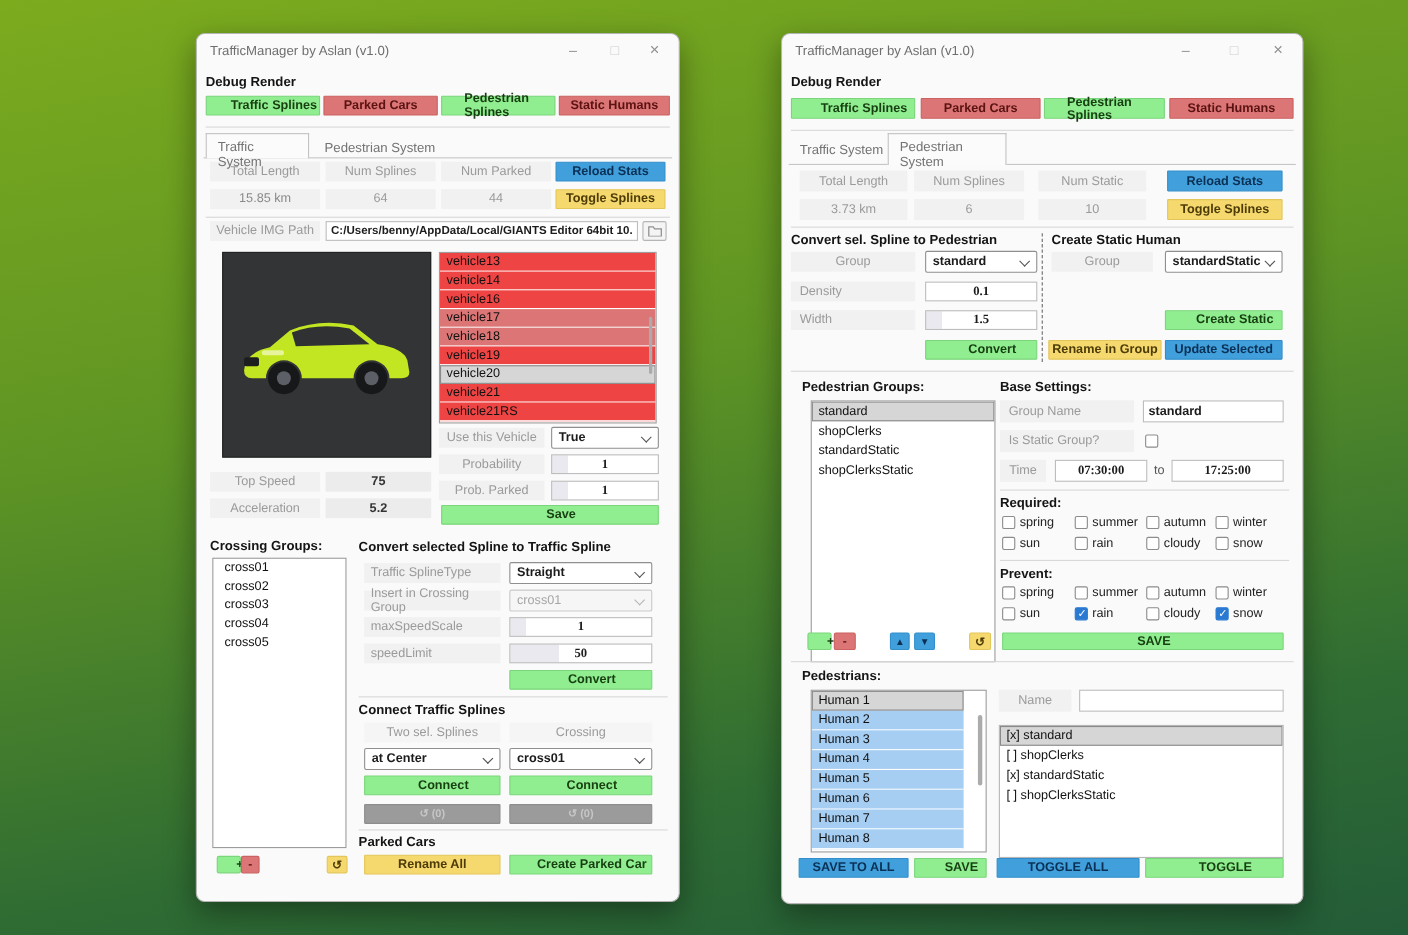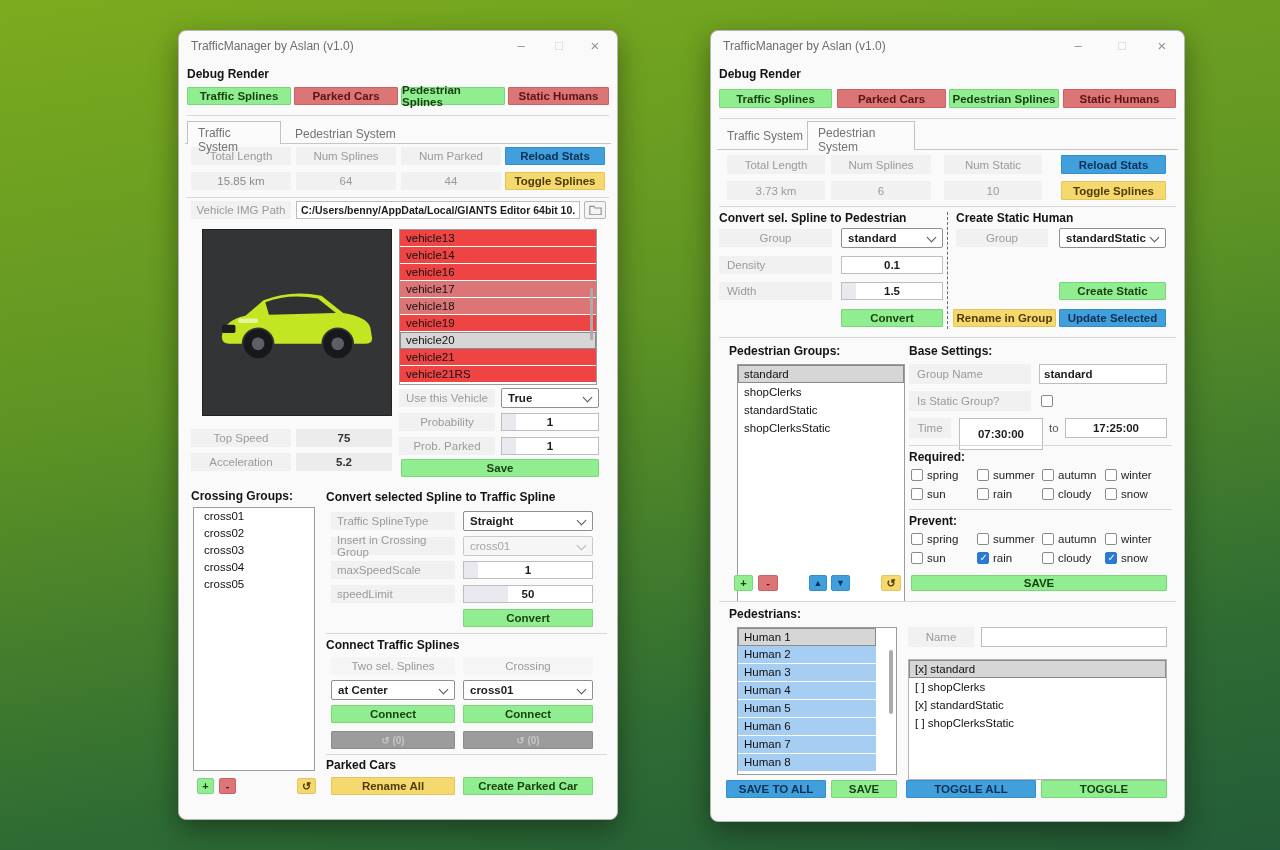--- a/index.html
+++ b/index.html
@@ -9,33 +9,33 @@
   .window{position:absolute;background:#fafafa;border:1px solid #b5b5b5;border-radius:8px;
     box-shadow:0 10px 28px rgba(0,0,0,.38);}
   .titlebar{position:absolute;left:0;top:0;right:0;height:30px;}
   .title{position:absolute;left:12px;top:8px;font-size:12px;color:#6e6e6e;}
   .ctl{position:absolute;top:7px;width:20px;height:16px;text-align:center;font-size:13px;
     color:#8f8f8f;line-height:16px;}
   .ctl.faint{color:#cfcfcf;}
   .sect{position:absolute;font-size:12px;font-weight:bold;color:#141414;}
   .btn{position:absolute;display:flex;align-items:center;justify-content:center;height:18px;
     box-sizing:border-box;font-size:11.5px;font-weight:600;border-radius:1px;cursor:default;}
-  .green{background:#90ee90;border:1px solid #7bd57b;color:#173f12;}
+  .green{background:#90ee90;border:1px solid #7bd57b;color:#173f12;padding-left:20px;}
   .red{background:#dc7676;border:1px solid #cb6161;color:#5a1212;}
   .blue{background:#41a0dc;border:1px solid #338fcb;color:#0a3055;}
   .yellow{background:#f6d96e;border:1px solid #e3c65a;color:#4d3c08;}
   .grayed{background:#9b9b9b;border:1px solid #8d8d8d;color:#c6c6c6;font-size:10px;}
   .sq{position:absolute;display:flex;align-items:center;justify-content:center;height:16px;
     box-sizing:border-box;font-size:11px;font-weight:bold;border-radius:2px;}
   .glab{position:absolute;background:#f1f1f1;color:#9a9a9a;font-size:11.5px;height:18px;
     display:flex;align-items:center;justify-content:center;box-sizing:border-box;}
   .vbox{position:absolute;background:#ececec;color:#333;font-size:11.5px;font-weight:600;height:18px;
     display:flex;align-items:center;justify-content:center;box-sizing:border-box;}
   .field{position:absolute;background:#fff;border:1px solid #bdbdbd;color:#1c1c1c;font-size:11.5px;
-    font-weight:600;height:18px;display:flex;align-items:center;justify-content:center;box-sizing:border-box;}
+    font-weight:600;height:18px;display:flex;align-items:center;justify-content:center;box-sizing:border-box;font-family:Liberation Serif, serif;}
   .field.num{background:linear-gradient(to right,#e9e9ef 0,#e9e9ef 14px,#fff 14px);}
   .tinput{position:absolute;background:#fff;border:1px solid #bdbdbd;color:#1c1c1c;
     font-family:"Liberation Sans",sans-serif;font-size:10.5px;font-weight:600;height:18px;
     box-sizing:border-box;padding:0 4px;outline:none;}
   .select{position:absolute;background:#fff;border:1px solid #8f8f8f;border-radius:2px;height:20px;
     box-sizing:border-box;font-size:11.5px;font-weight:600;color:#1c1c1c;display:flex;
     align-items:center;padding:0 16px 0 6px;}
   .select .chev{position:absolute;right:7px;top:5px;width:6px;height:6px;
     border-right:1.6px solid #555;border-bottom:1.6px solid #555;transform:rotate(45deg);}
   .select.disabled{background:#f6f6f6;border-color:#c9c9c9;color:#a6a6a6;font-weight:normal;}
@@ -264,21 +264,21 @@
     <div class="li" style="height:18px;line-height:18px">standardStatic</div>
     <div class="li" style="height:18px;line-height:18px">shopClerksStatic</div>
   </div>
 
   <div class="sect" style="left:198px;top:313px">Base Settings:</div>
   <div class="glab" style="left:198px;top:333px;width:122px;height:20px;justify-content:flex-start;padding-left:8px">Group Name</div>
   <input class="tinput" style="left: 328px; top: 333px; width: 128px; height: 20px; font-size: 11.5px;" value="standard">
   <div class="glab" style="left:198px;top:360px;width:122px;height:20px;justify-content:flex-start;padding-left:8px">Is Static Group?</div>
   <span class="cb" style="position:absolute;left:330px;top:364px"></span>
   <div class="glab" style="left:198px;top:387px;width:42px;height:20px">Time</div>
-  <div class="field" style="left:248px;top:387px;width:84px;height:32px">07:30:00</div>
+  <div class="field" style="left:248px;top:387px;width:84px;height:20px">07:30:00</div>
   <span style="position:absolute;left:338px;top:391px;font-size:11.5px;color:#555">to</span>
   <div class="field" style="left:354px;top:387px;width:102px;height:20px">17:25:00</div>
   <div class="hline" style="left:198px;right:12px;top:414px"></div>
 
   <div class="sect" style="left:198px;top:419px">Required:</div>
   <div class="cbrow" style="left:200px;top:438px">
     <label class="cbitem" style="width:66px">
         <span class="cb"></span>
         <span>spring</span>
       </label>

